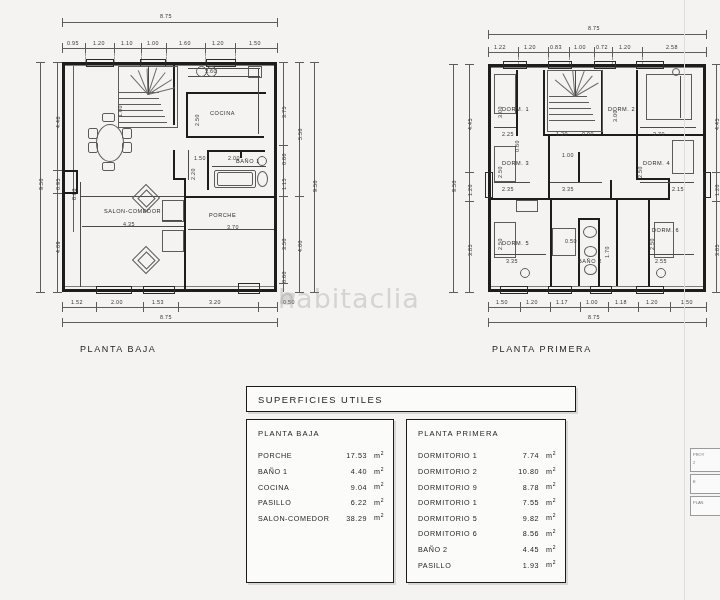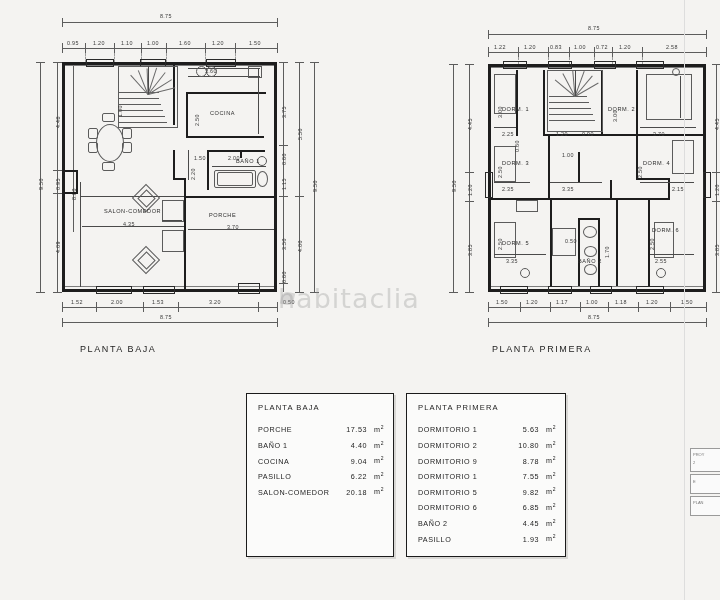--- a/index.html
+++ b/index.html
@@ -510,20 +510,23 @@
     <div class="tick" style="left:266px;top:318px;height:9px;"></div>
     <div class="dimtxt" style="left:148px;top:314px;">8.75</div>
 
     <div class="plantitle" style="left:52px;top:344px;">PLANTA PRIMERA</div>
   </div>
 
   <div class="wm-leaf"></div>
   <div class="watermark">habitaclia</div>
 
   <div class="surf-wrap">
+    <div class="surf-head">
+      <span>SUPERFICIES  UTILES</span>
+    </div>
     <div class="surf-cols">
 
       <div class="surf-box left">
         <div class="surf-title">PLANTA BAJA</div>
 
         <div class="surf-row">
           <span class="nm">PORCHE</span>
           <span class="vl">17.53</span>
           <span class="un">m<sup>2</sup></span>
         </div>
@@ -537,33 +540,33 @@
           <span class="vl">9.04</span>
           <span class="un">m<sup>2</sup></span>
         </div>
         <div class="surf-row">
           <span class="nm">PASILLO</span>
           <span class="vl">6.22</span>
           <span class="un">m<sup>2</sup></span>
         </div>
         <div class="surf-row">
           <span class="nm">SALON-COMEDOR</span>
-          <span class="vl">20.18</span>
+          <span class="vl">38.29</span>
           <span class="un">m<sup>2</sup></span>
         </div>
 
         <div style="height:36px;"></div>
       </div>
 
       <div class="surf-box right">
         <div class="surf-title">PLANTA PRIMERA</div>
 
         <div class="surf-row">
           <span class="nm">DORMITORIO 1</span>
-          <span class="vl">5.63</span>
+          <span class="vl">7.74</span>
           <span class="un">m<sup>2</sup></span>
         </div>
         <div class="surf-row">
           <span class="nm">DORMITORIO 2</span>
           <span class="vl">10.80</span>
           <span class="un">m<sup>2</sup></span>
         </div>
         <div class="surf-row">
           <span class="nm">DORMITORIO 9</span>
           <span class="vl">8.78</span>
@@ -574,21 +577,21 @@
           <span class="vl">7.55</span>
           <span class="un">m<sup>2</sup></span>
         </div>
         <div class="surf-row">
           <span class="nm">DORMITORIO 5</span>
           <span class="vl">9.82</span>
           <span class="un">m<sup>2</sup></span>
         </div>
         <div class="surf-row">
           <span class="nm">DORMITORIO 6</span>
-          <span class="vl">6.85</span>
+          <span class="vl">8.56</span>
           <span class="un">m<sup>2</sup></span>
         </div>
         <div class="surf-row">
           <span class="nm">BAÑO 2</span>
           <span class="vl">4.45</span>
           <span class="un">m<sup>2</sup></span>
         </div>
         <div class="surf-row">
           <span class="nm">PASILLO</span>
           <span class="vl">1.93</span>

